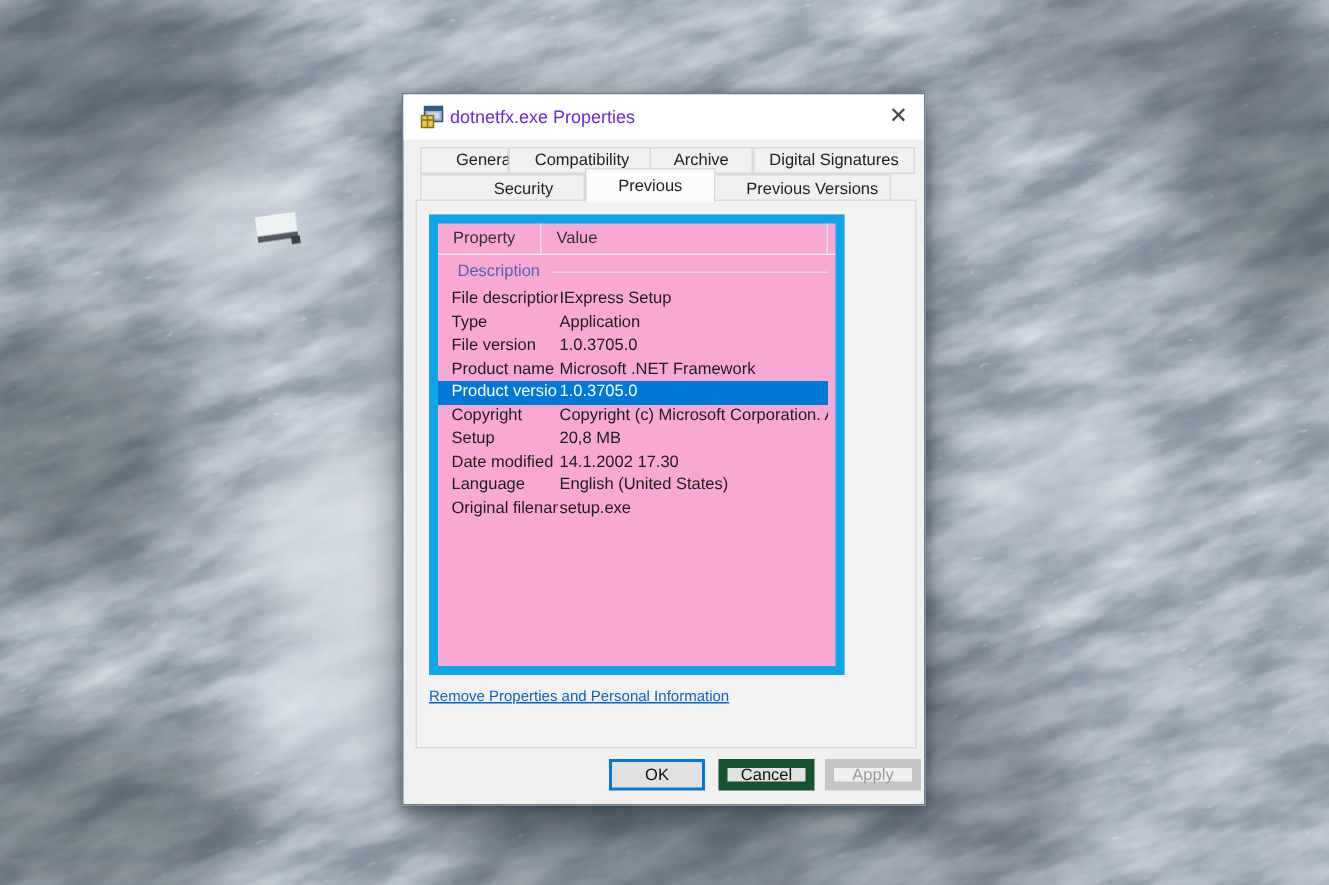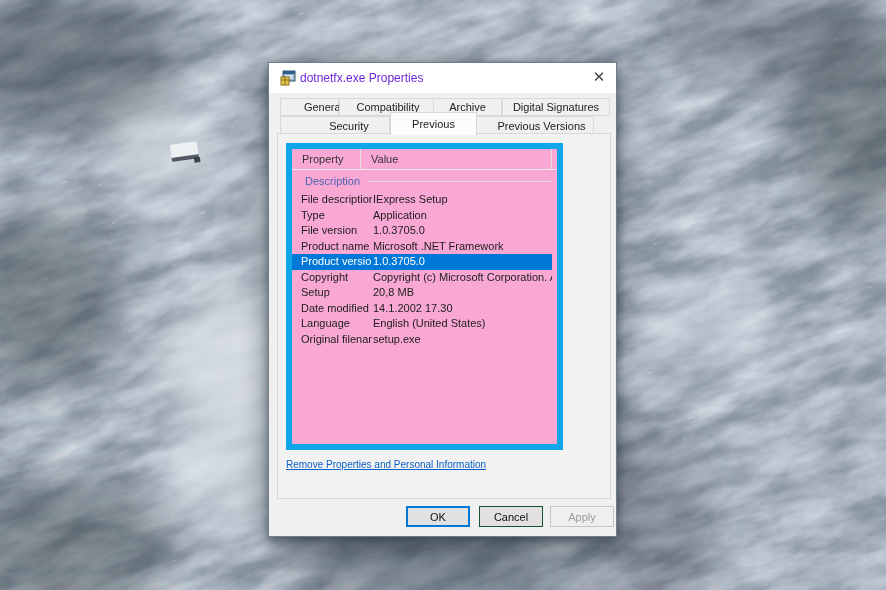--- a/index.html
+++ b/index.html
@@ -68,21 +68,21 @@
   .lv-row.sel{background:#0078d7;color:#fff;}
   
   .remlink{
     position:absolute;left:17px;top:396px;font-size:10px;color:#0b61c4;
     text-decoration:underline;cursor:pointer;z-index:3;
   }
   
   .btn{
     position:absolute;top:443px;width:64px;height:21px;box-sizing:border-box;
     font-size:11px;display:flex;align-items:center;justify-content:center;
-    background:#e1e1e1;border:1px solid #14532d;color:#111;cursor:pointer;z-index:3;
+    background:#e1e1e1;border:6px solid #14532d;color:#111;cursor:pointer;z-index:3;
   }
   .btn.ok{left:137px;border:2px solid #0078d7;}
   .btn.cancel{left:210px;}
   .btn.apply{left:281px;background:#efefef;border-color:#c5c5c5;color:#9a9a9a;cursor:default;}
 </style>
 </head>
 <body>
 
 <svg class="bg" viewBox="0 0 886 590" preserveAspectRatio="none" aria-hidden="true">
   <defs>

